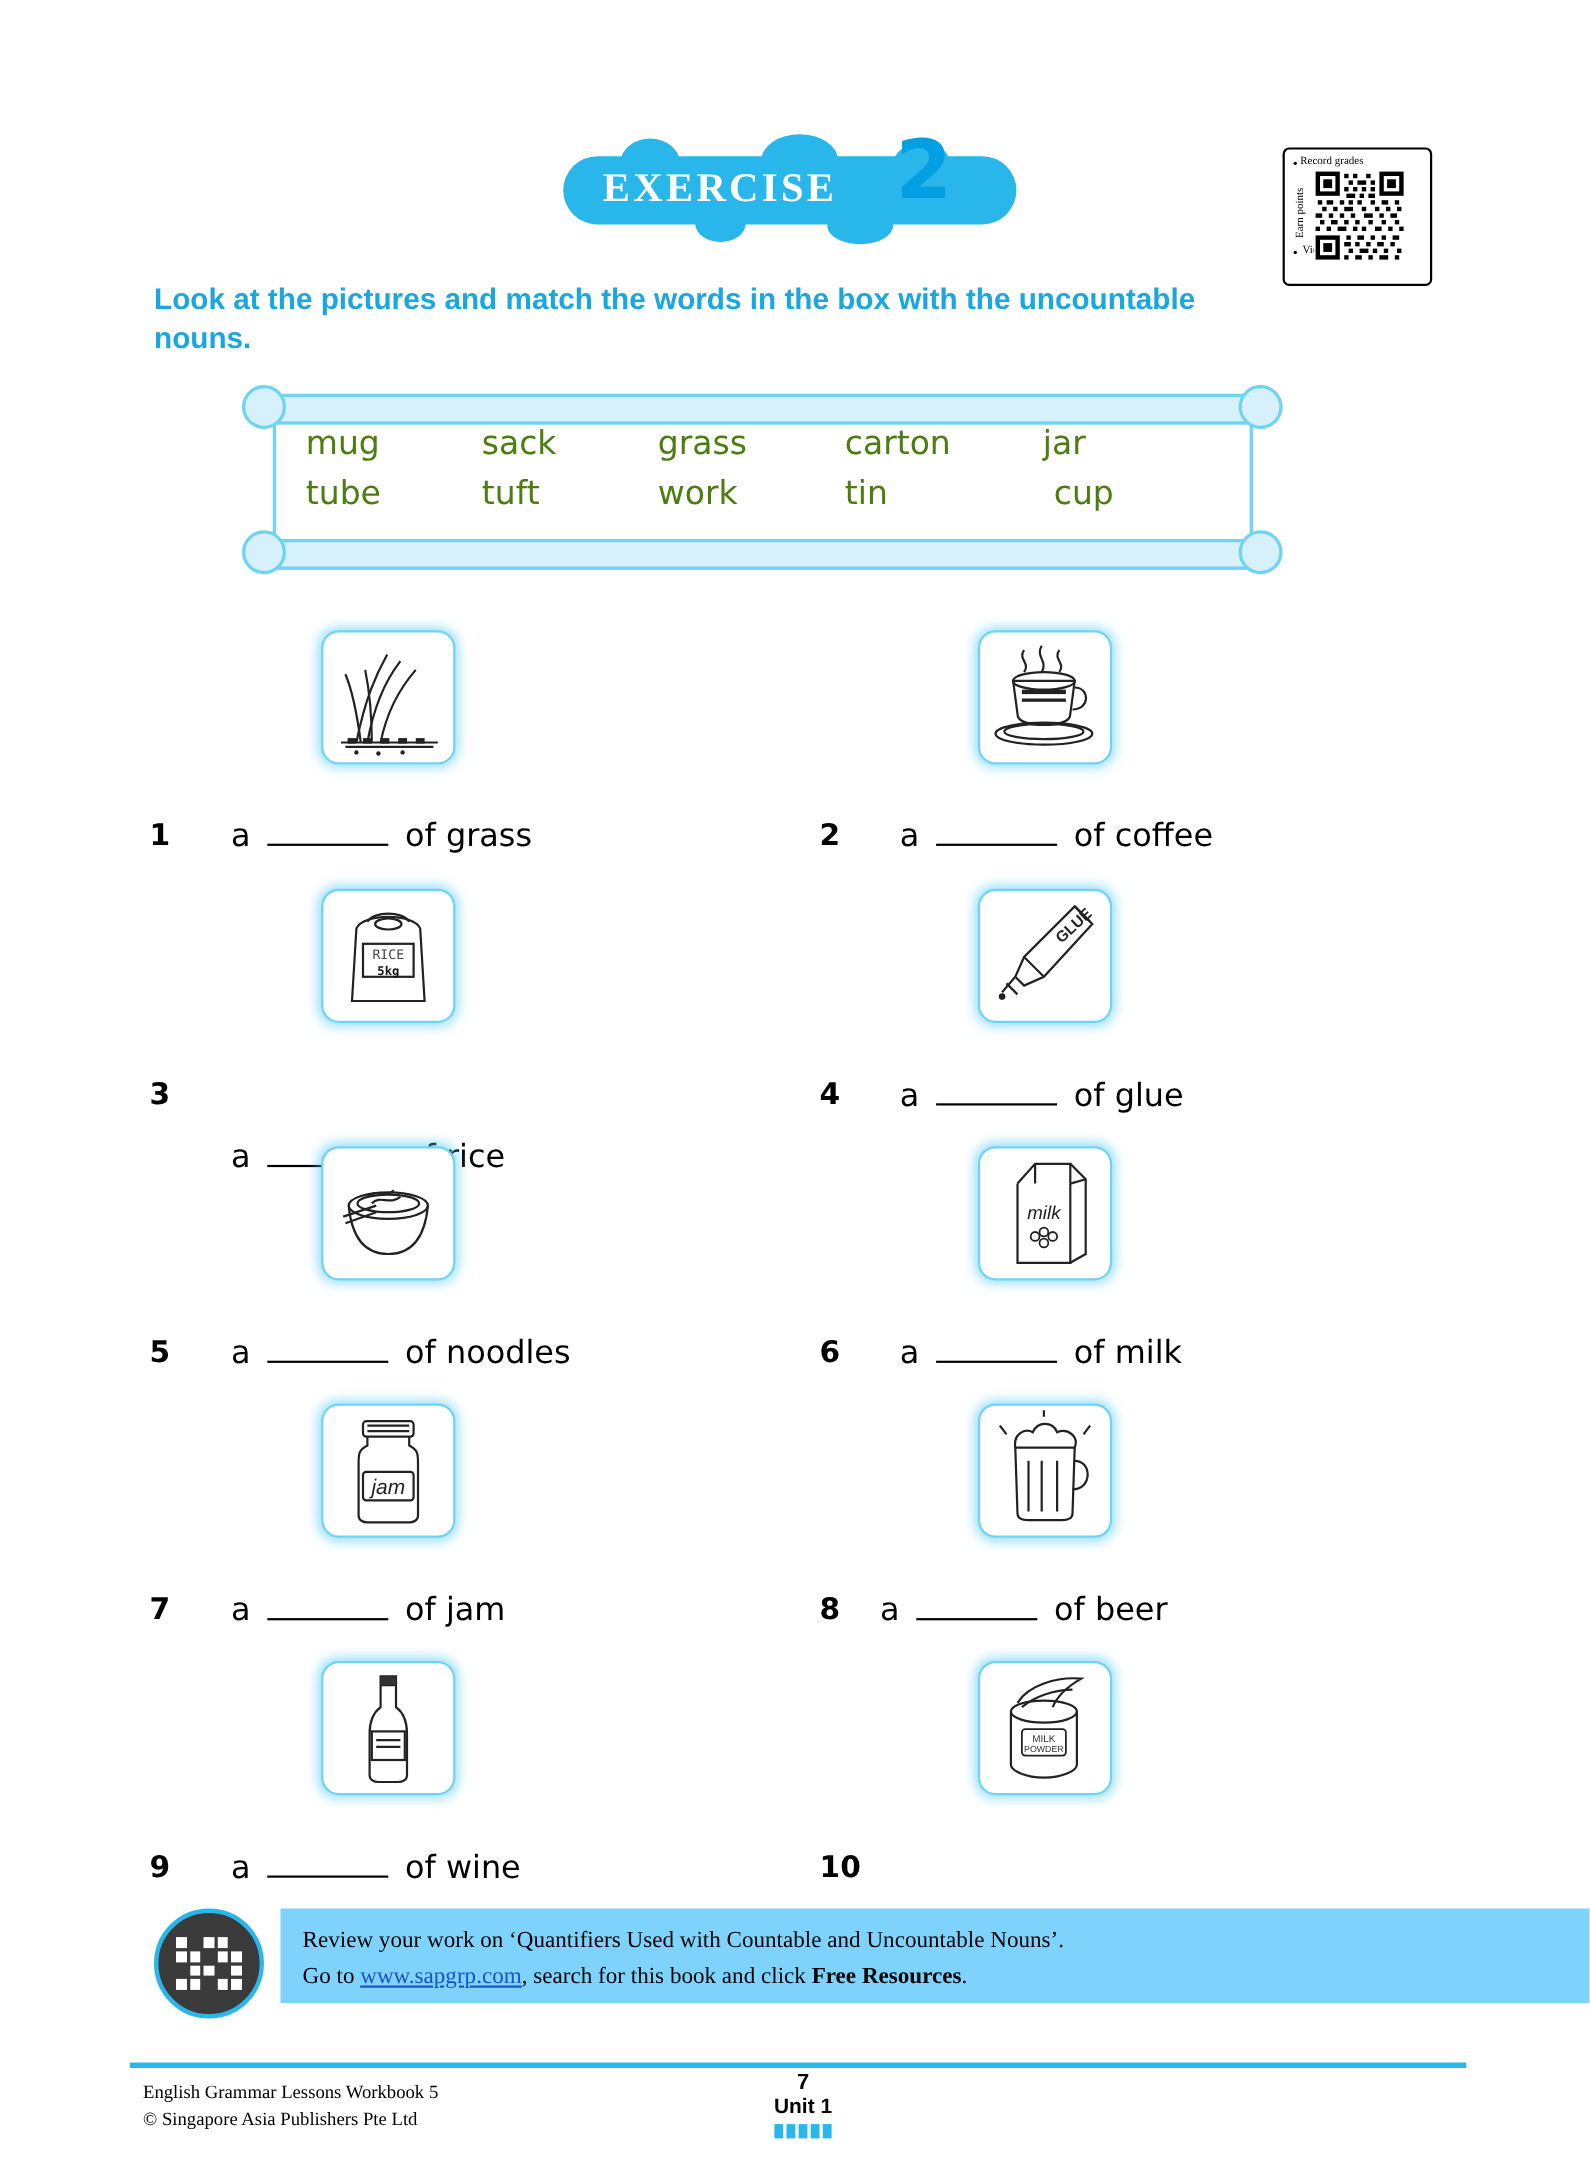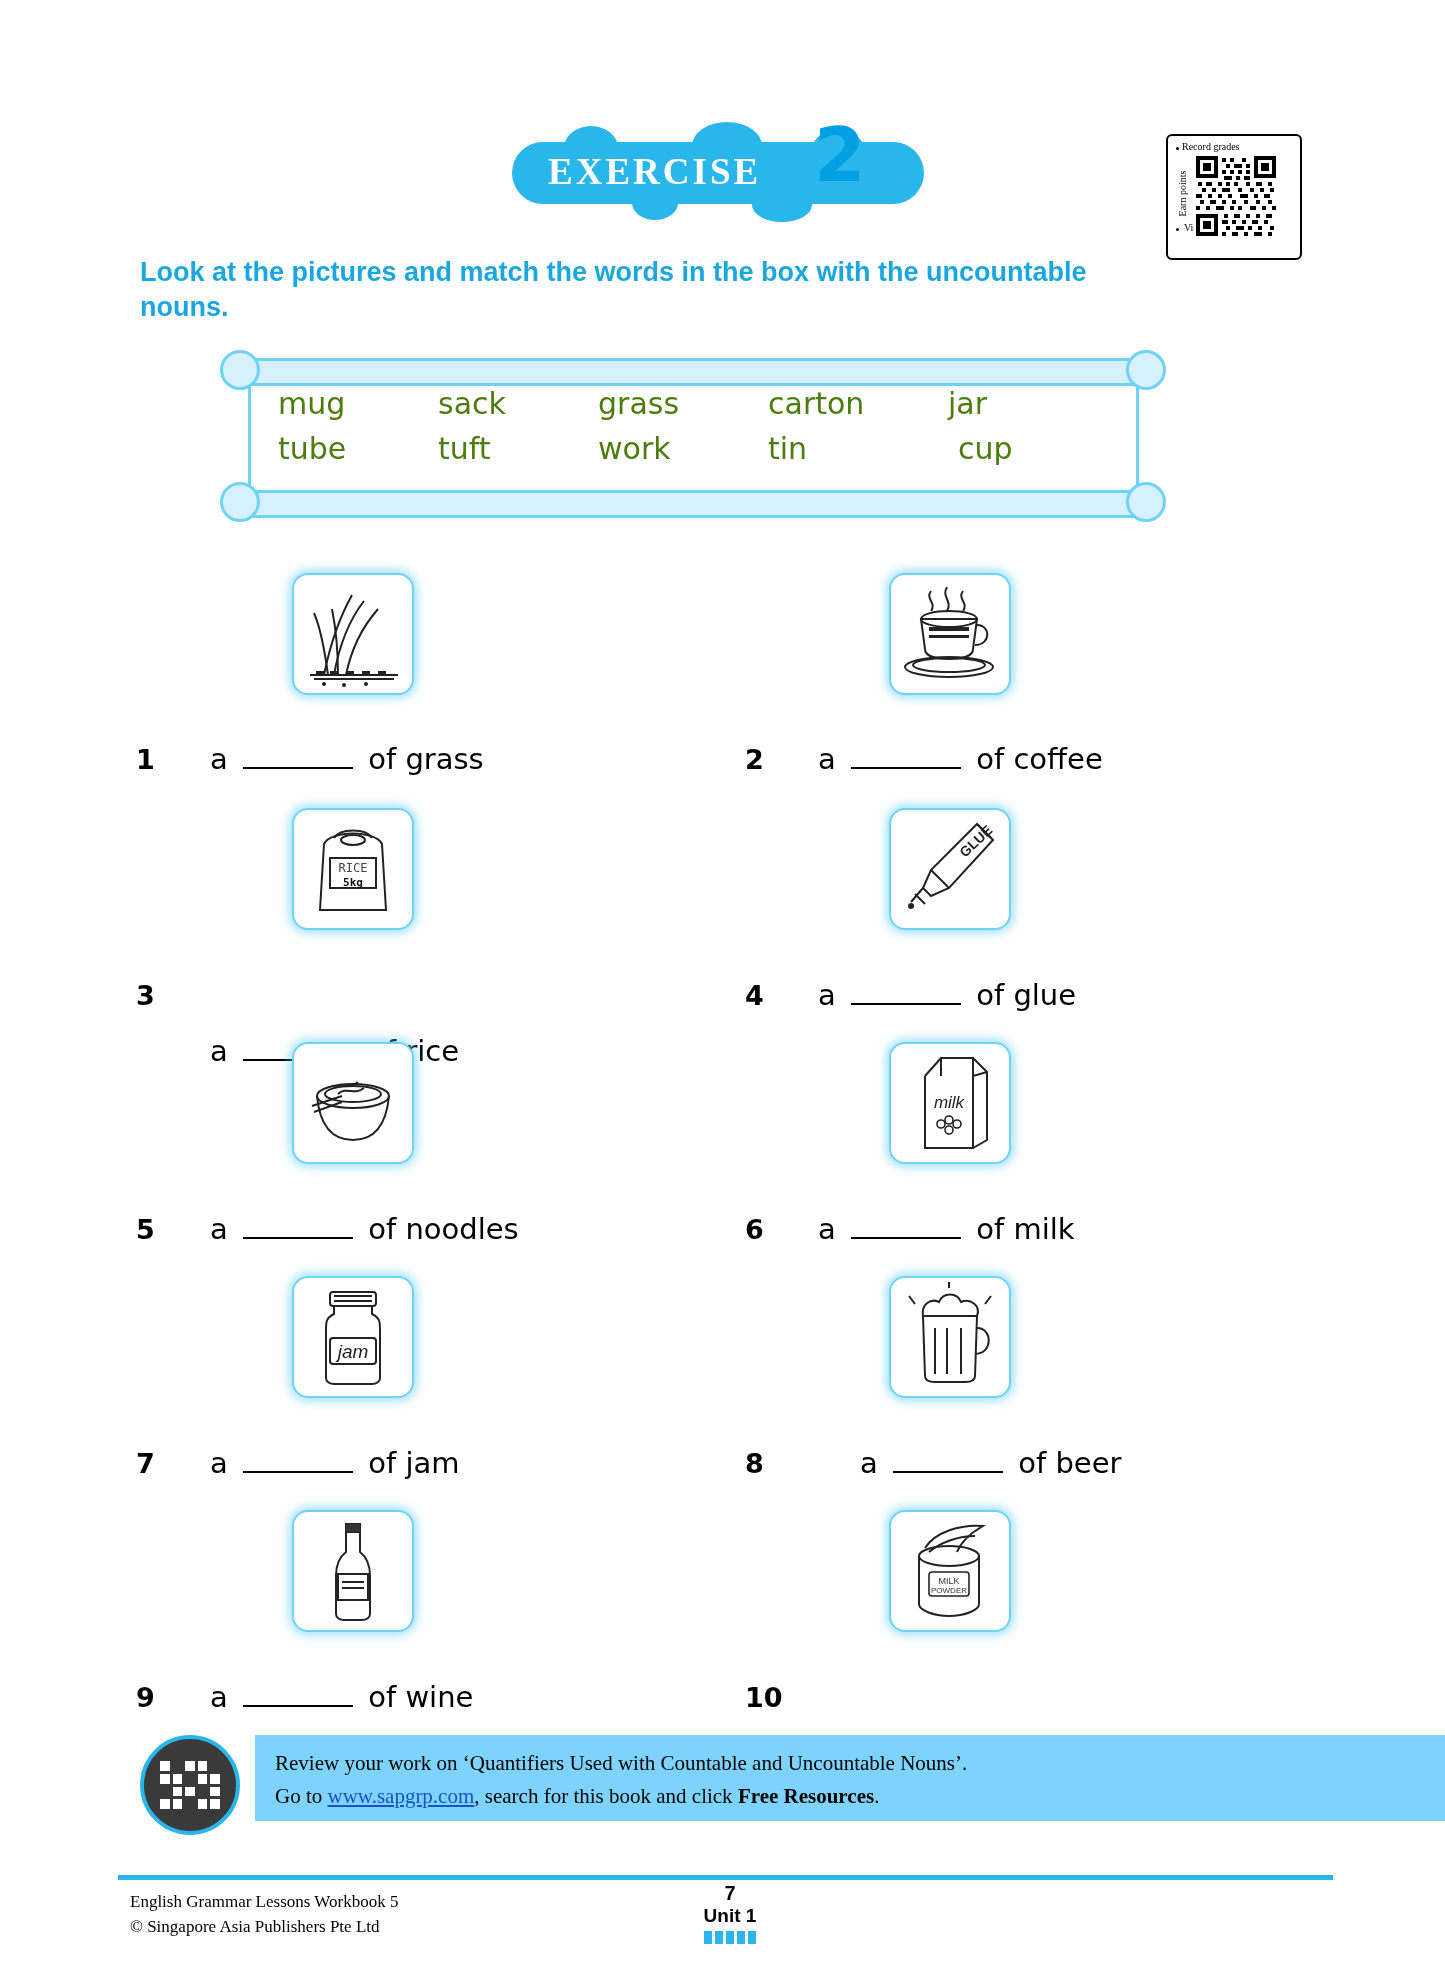--- a/index.html
+++ b/index.html
@@ -598,21 +598,21 @@
         <path d="M44 50 L44 96"></path>
           <path d="M56 50 L56 96"></path>
           <path d="M70 50 L70 96"></path>
         <path d="M24 26 L18 18"></path>
           <path d="M94 26 L100 18"></path>
           <path d="M58 10 L58 4"></path>
       </g>
     </svg>
   </div>
   <div class="q-num" style="left:745px; top:1448px;">8</div>
-  <div class="q-line" style="left:860px; top:1446px;text-align:center;">
+  <div class="q-line" style="left:800px; top:1446px;text-align:center;">
     <span>a</span>
     <span class="blank"></span>
     <span>of beer</span>
   </div>
 
   <div class="thumb" style="left:292px; top:1510px;">
     <svg viewBox="0 0 118 118" width="118" height="118">
       <g fill="none" stroke="#222" stroke-width="2">
         <path d="M52 12 L66 12 L66 40 C74 46 76 54 76 64 L76 102 C76 106 72 108 68 108 L50 108 C46 108 42 106 42 102 L42 64 C42 54 44 46 52 40 Z"></path>
         <path d="M52 20 L66 20"></path>

